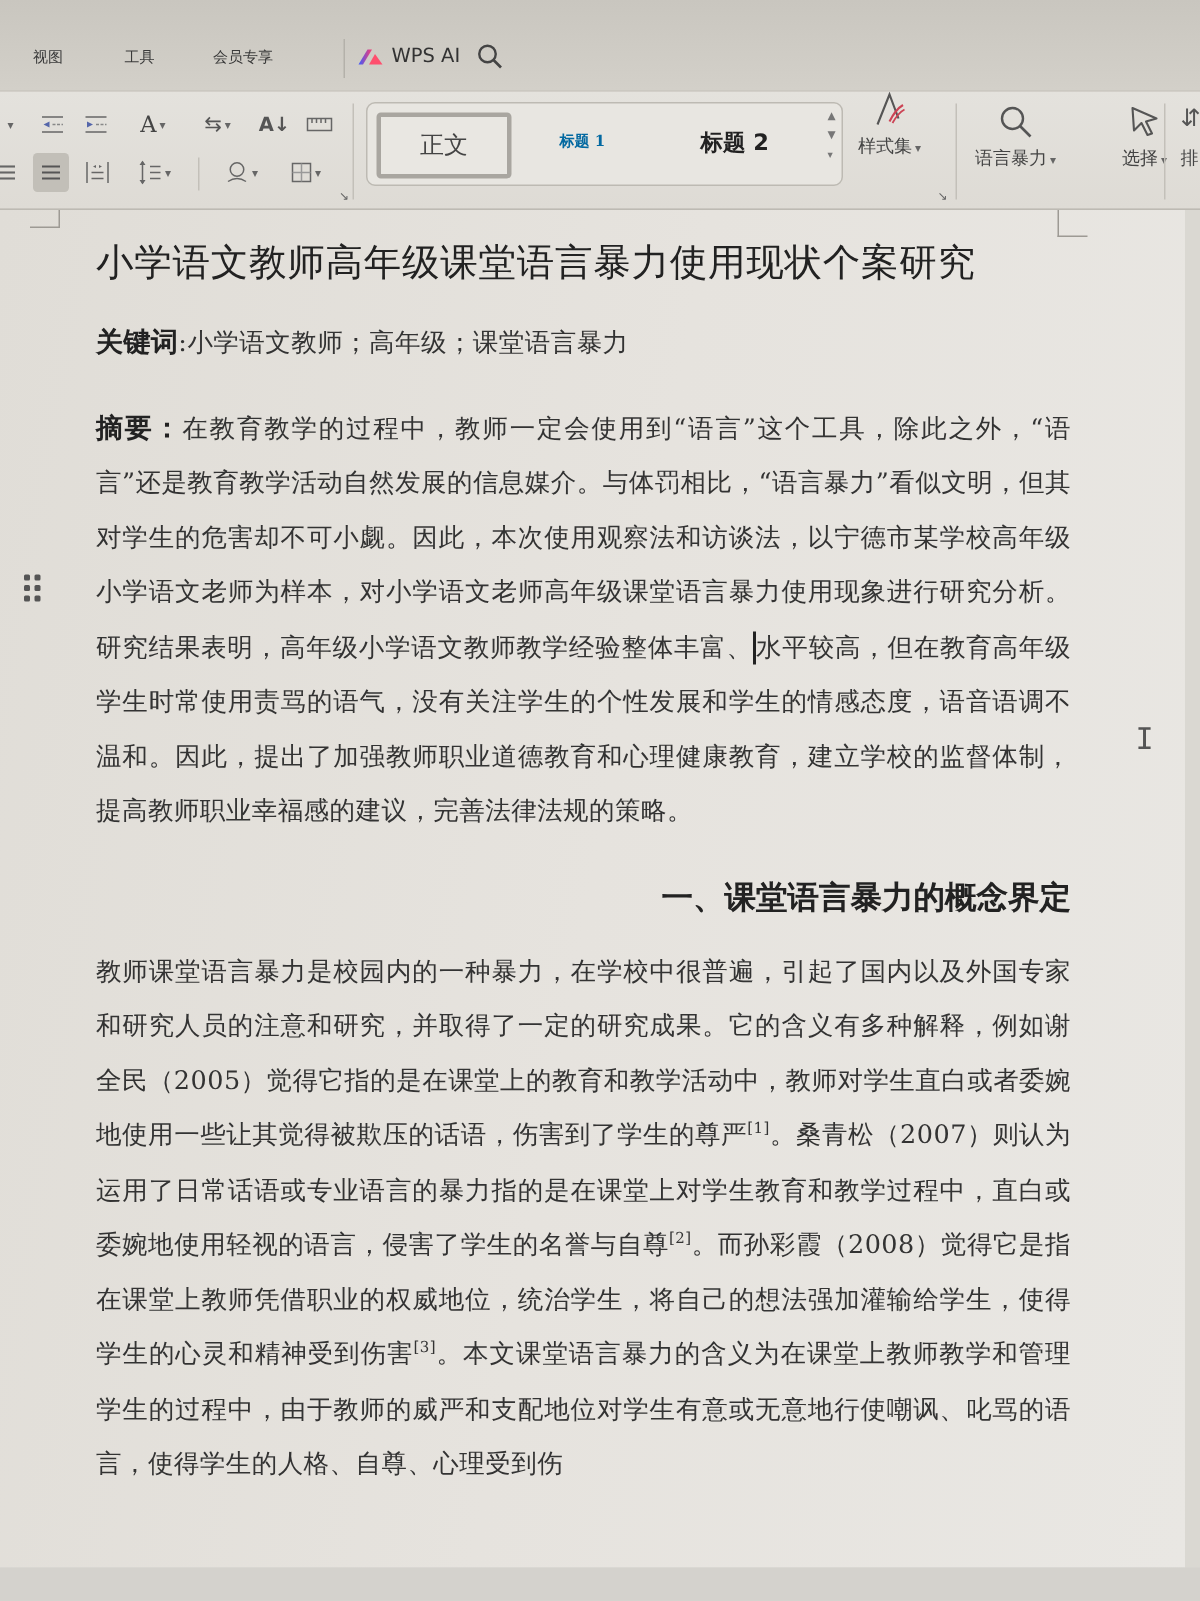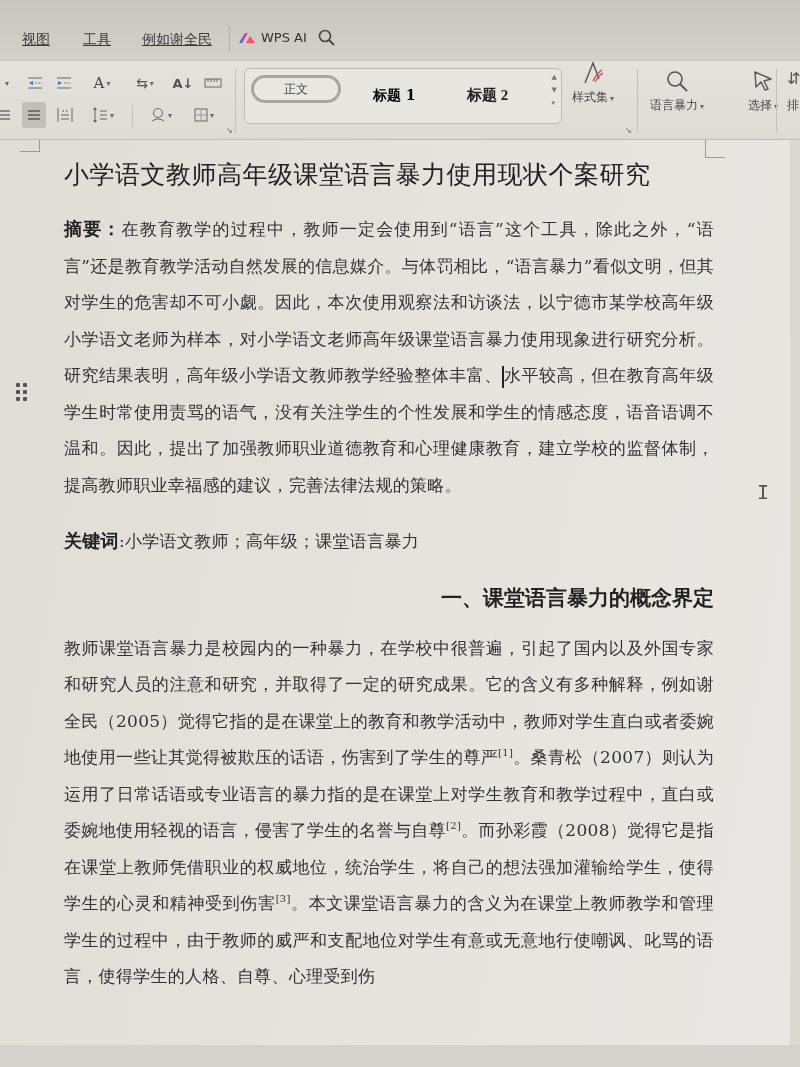--- a/index.html
+++ b/index.html
@@ -9,21 +9,21 @@
     font-family: "DejaVu Sans", "Liberation Sans", sans-serif;
     color: #2a2a2a;
     position: relative;
   }
   
   .menubar {
     position: absolute; left: 0; top: 0; width: 800px; height: 60px;
     background: linear-gradient(#c9c6bf, #d3d0c9);
   }
   .menu-item {
-    position: absolute; top: 31px; font-size: 14px; color: #3a3a3a; text-decoration: underline;
+    position: absolute; top: 31px; font-size: 10px; color: #3a3a3a;
   }
   .menu-sep { position: absolute; left: 229px; top: 26px; width: 1px; height: 26px; background: #b4b1aa; }
   .wps-ai { position: absolute; left: 238px; top: 30px; display: flex; align-items: center; gap: 5px; font-size: 13px; color: #333; }
   .wps-logo { width: 18px; height: 12px; position: relative; }
   .search-top { position: absolute; left: 318px; top: 29px; }
 
   
   .ribbon {
     position: absolute; left: 0; top: 60px; width: 800px; height: 80px;
     background: linear-gradient(#e4e2dd, #dedbd5);
@@ -34,26 +34,26 @@
   .rb-caret { font-size: 8px; color: #666; margin-left: 2px; }
   .rb-active { background: #c2bfb8; border-radius: 3px; }
   .rb-sep { position: absolute; top: 8px; width: 1px; height: 64px; background: #c3c0b9; }
   .launcher { position: absolute; font-size: 8px; color: #666; }
 
   .style-gallery {
     position: absolute; left: 244px; top: 68px; width: 318px; height: 56px;
     border: 1px solid #bdbab3; border-radius: 6px; background: #e8e6e1;
   }
   .style-normal {
-    position: absolute; left: 6px; top: 6px; width: 90px; height: 28px;
-    border: 3px solid #a9a6a0; border-radius: 16px; background: #e9e7e2;
-    display: flex; align-items: center; justify-content: center; font-size: 12px; color: #444;
-  }
-  .style-h1 { position: absolute; left: 128px; top: 18px; font-size: 14px; font-weight: bold; color: #000000; font-family: "DejaVu Serif", serif; }
-  .style-h2 { position: absolute; left: 222px; top: 17px; font-size: 15px; font-weight: bold; color: #222; font-family: Liberation Serif, serif; }
+    position: absolute; left: 6px; top: 6px; width: 90px; height: 44px;
+    border: 3px solid #a9a6a0; border-radius: 3px; background: #e9e7e2;
+    display: flex; align-items: center; justify-content: center; font-size: 16px; color: #444;
+  }
+  .style-h1 { position: absolute; left: 128px; top: 18px; font-size: 10px; font-weight: bold; color: #0369a1; font-family: "DejaVu Serif", serif; }
+  .style-h2 { position: absolute; left: 222px; top: 17px; font-size: 15px; font-weight: bold; color: #222; }
   .gallery-scroll { position: absolute; right: 4px; top: 4px; display: flex; flex-direction: column; gap: 5px; font-size: 7px; color: #777; }
 
   .big-btn { position: absolute; display: flex; flex-direction: column; align-items: center; gap: 4px; font-size: 12px; color: #444; }
 
   
   .doc-area {
     position: absolute; left: 0; top: 140px; width: 800px; height: 927px;
     background: #dad8d2;
   }
   .page {
@@ -81,21 +81,21 @@
   .drag-handle span { width: 4px; height: 4px; background: #555; border-radius: 1px; }
   .ibeam { position: absolute; left: 757px; top: 480px; font-size: 20px; color: #555; font-family: "DejaVu Sans Mono", monospace; }
   .bottom-shade { position: absolute; left: 0; top: 1045px; width: 800px; height: 22px; background: #d4d2cd; }
 </style>
 </head>
 <body>
 
 <div class="menubar">
   <span class="menu-item" style="left:22px">视图</span>
   <span class="menu-item" style="left:83px">工具</span>
-  <span class="menu-item" style="left:142px">例如谢全民</span>
+  <span class="menu-item" style="left:142px">会员专享</span>
   <div class="menu-sep"></div>
   <div class="wps-ai">
     <svg class="wps-logo" width="18" height="12" viewBox="0 0 18 12">
       <defs>
           <linearGradient id="g1" x1="0" x2="1">
             <stop offset="0" stop-color="#3b5bff"></stop>
             <stop offset="1" stop-color="#ff3d6e"></stop>
           </linearGradient>
         </defs>
       <path d="M1 11 L7 1 L10 1 L4 11 Z" fill="url(#g1)"></path>
@@ -246,25 +246,25 @@
 
 <div class="doc-area">
   <div class="page">
     <div class="corner-mark" style="left:20px;top:0;width:20px;height:12px;border-width:0 1px 1px 0"></div>
     <div class="corner-mark" style="left:705px;top:0;width:20px;height:18px;border-width:0 0 1px 1px"></div>
 
     <div class="doc-content">
       <h1 class="title">小学语文教师高年级课堂语言暴力使用现状个案研究</h1>
 
       <p class="para" style="margin-top:20px">
+        <span class="label-bold">关键词</span><span>:小学语文教师；高年级；课堂语言暴力</span>
+      </p>
+
+      <p class="para" style="margin-top:20px">
         <span class="label-bold">摘要：</span><span>在教育教学的过程中，教师一定会使用到“语言”这个工具，除此之外，“语言”还是教育教学活动自然发展的信息媒介。与体罚相比，“语言暴力”看似文明，但其对学生的危害却不可小觑。因此，本次使用观察法和访谈法，以宁德市某学校高年级小学语文老师为样本，对小学语文老师高年级课堂语言暴力使用现象进行研究分析。研究结果表明，高年级小学语文教师教学经验整体丰富、</span><span class="caret"></span><span>水平较高，但在教育高年级学生时常使用责骂的语气，没有关注学生的个性发展和学生的情感态度，语音语调不温和。因此，提出了加强教师职业道德教育和心理健康教育，建立学校的监督体制，提高教师职业幸福感的建议，完善法律法规的策略。</span>
-      </p>
-
-      <p class="para" style="margin-top:20px">
-        <span class="label-bold">关键词</span><span>:小学语文教师；高年级；课堂语言暴力</span>
       </p>
 
       <h2 class="heading">一、课堂语言暴力的概念界定</h2>
 
       <p class="para" style="margin-top:18px">
         <span>教师课堂语言暴力是校园内的一种暴力，在学校中很普遍，引起了国内以及外国专家和研究人员的注意和研究，并取得了一定的研究成果。它的含义有多种解释，例如谢全民（2005）觉得它指的是在课堂上的教育和教学活动中，教师对学生直白或者委婉地使用一些让其觉得被欺压的话语，伤害到了学生的尊严</span><sup>[1]</sup><span>。桑青松（2007）则认为运用了日常话语或专业语言的暴力指的是在课堂上对学生教育和教学过程中，直白或委婉地使用轻视的语言，侵害了学生的名誉与自尊</span><sup>[2]</sup><span>。而孙彩霞（2008）觉得它是指在课堂上教师凭借职业的权威地位，统治学生，将自己的想法强加灌输给学生，使得学生的心灵和精神受到伤害</span><sup>[3]</sup><span>。本文课堂语言暴力的含义为在课堂上教师教学和管理学生的过程中，由于教师的威严和支配地位对学生有意或无意地行使嘲讽、叱骂的语言，使得学生的人格、自尊、心理受到伤</span>
       </p>
     </div>
   </div>
 </div>

